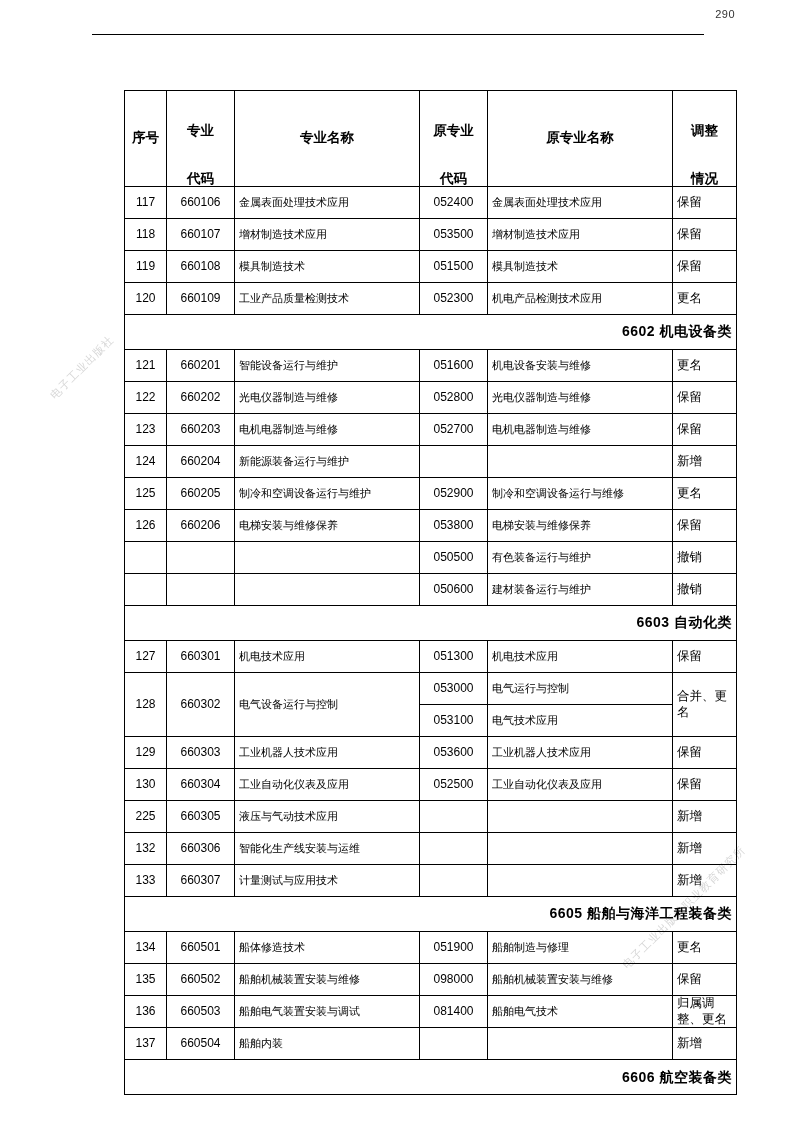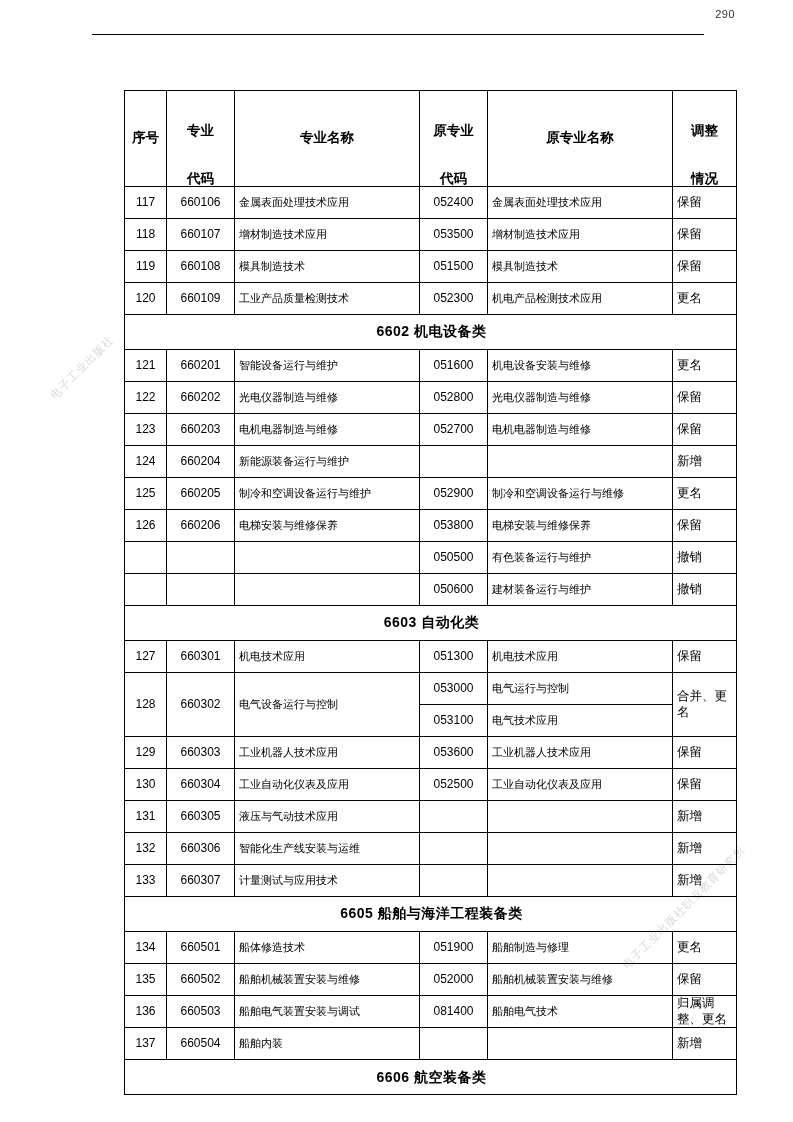--- a/index.html
+++ b/index.html
@@ -84,21 +84,21 @@
   td.name, td.oname {
     text-align: left;
     font-size: 11px;
     padding-left: 6px;
   }
   tr.data td { height: 31px; }
   tr.group td {
     height: 34px;
     font-weight: bold;
     font-size: 14px;
-    text-align: center;
+    text-align: right;
     padding-left: 6px;
     letter-spacing: 0.5px;
   }
   .watermark {
     position: absolute;
     color: rgba(120,120,120,0.30);
     font-size: 11px;
     letter-spacing: 1px;
     transform: rotate(-45deg);
     transform-origin: center;
@@ -282,21 +282,21 @@
           </tr>
           <tr class="data">
             <td class="seq">130</td>
             <td class="code">660304</td>
             <td class="name">工业自动化仪表及应用</td>
             <td class="ocode">052500</td>
             <td class="oname">工业自动化仪表及应用</td>
             <td class="adj">保留</td>
           </tr>
           <tr class="data">
-            <td class="seq">131</td>
+            <td class="seq">225</td>
             <td class="code">660305</td>
             <td class="name">液压与气动技术应用</td>
             <td class="ocode"></td>
             <td class="oname"></td>
             <td class="adj">新增</td>
           </tr>
           <tr class="data">
             <td class="seq">132</td>
             <td class="code">660306</td>
             <td class="name">智能化生产线安装与运维</td>
@@ -320,21 +320,21 @@
             <td class="code">660501</td>
             <td class="name">船体修造技术</td>
             <td class="ocode">051900</td>
             <td class="oname">船舶制造与修理</td>
             <td class="adj">更名</td>
           </tr>
           <tr class="data">
             <td class="seq">135</td>
             <td class="code">660502</td>
             <td class="name">船舶机械装置安装与维修</td>
-            <td class="ocode">052000</td>
+            <td class="ocode">098000</td>
             <td class="oname">船舶机械装置安装与维修</td>
             <td class="adj">保留</td>
           </tr>
           <tr class="data">
             <td class="seq">136</td>
             <td class="code">660503</td>
             <td class="name">船舶电气装置安装与调试</td>
             <td class="ocode">081400</td>
             <td class="oname">船舶电气技术</td>
             <td class="adj">归属调整、更名</td>

